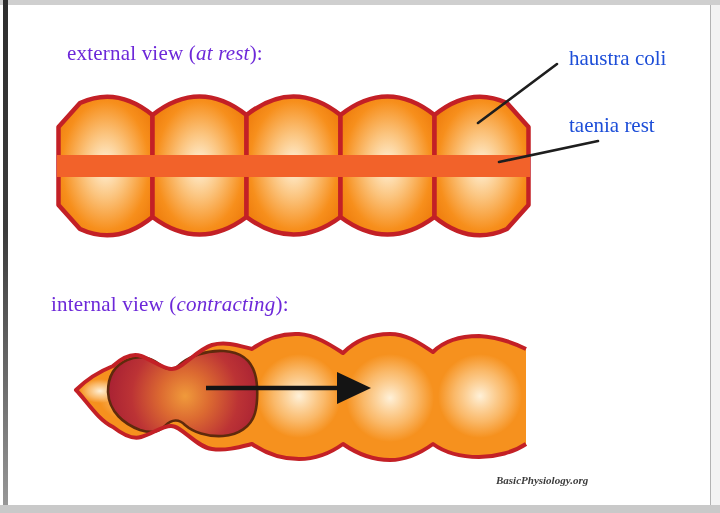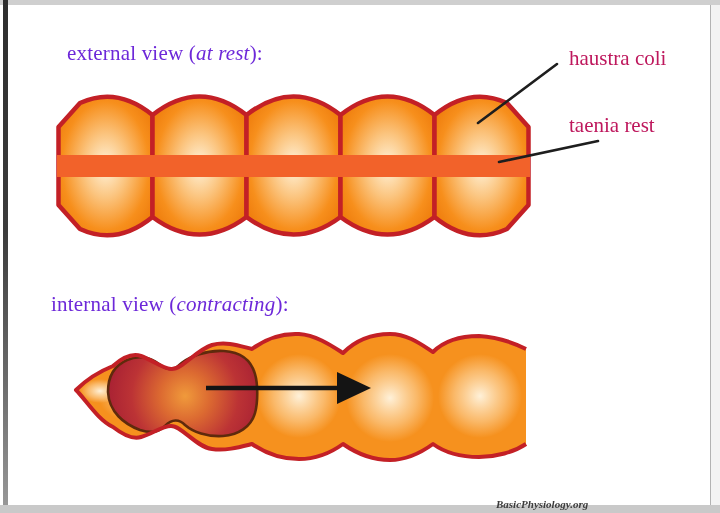--- a/index.html
+++ b/index.html
@@ -12,25 +12,25 @@
               background:linear-gradient(#2e2e2e 0%,#3c3c3c 45%,#6d6d6d 75%,#9a9a9a 100%);}
   .edge-right{position:absolute;left:711px;top:5px;width:9px;height:500px;background:#f3f3f3;}
   .line-right{position:absolute;left:710px;top:5px;width:1px;height:500px;background:#b3b3b3;}
 
   .drawing{position:absolute;left:0;top:0;width:720px;height:513px;}
 
   .caption{position:absolute;white-space:nowrap;color:#6d28d9;font-size:21px;letter-spacing:0.2px;}
   .caption .it{font-style:italic;}
   .title-external{left:67px;top:41px;}
   .title-internal{left:51px;top:292px;}
-  .label{position:absolute;white-space:nowrap;color:#be185d;font-size:21px;}
+  .label{position:absolute;white-space:nowrap;color:#1d4ed8;font-size:21px;}
   .label-haustra{left:569px;top:46px;}
   .label-taenia{left:569px;top:113px;}
   .attribution{position:absolute;left:496px;top:474px;font-size:11px;font-style:italic;
-               font-weight:bold;color:#3b3b3b;white-space:nowrap;margin-top:24px;}
+               font-weight:bold;color:#3b3b3b;white-space:nowrap;}
 </style>
 </head>
 <body>
 
 <div class="stage">
 
   <div class="band-top"></div>
   <div class="spine-left"></div>
   <div class="line-right"></div>
   <div class="edge-right"></div>

